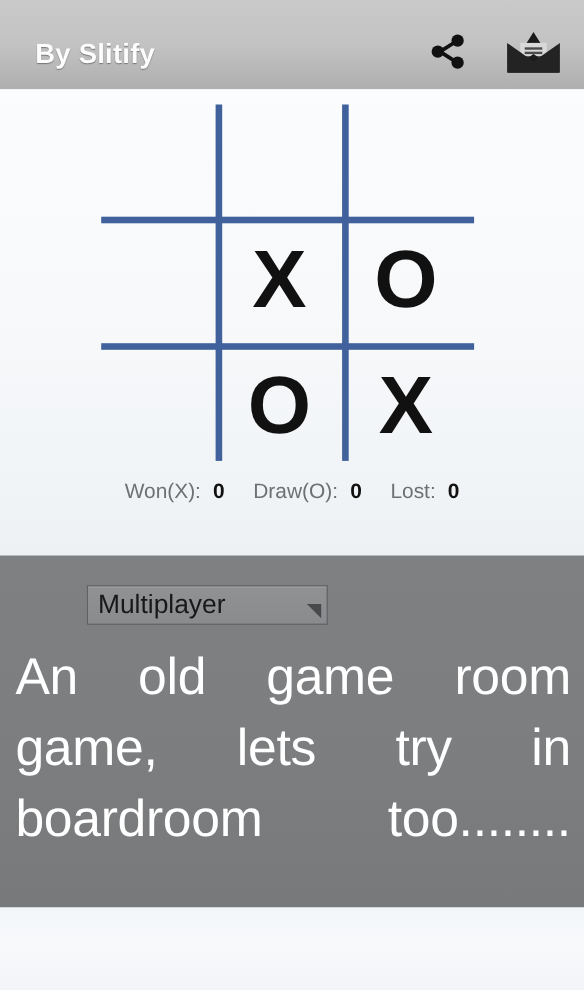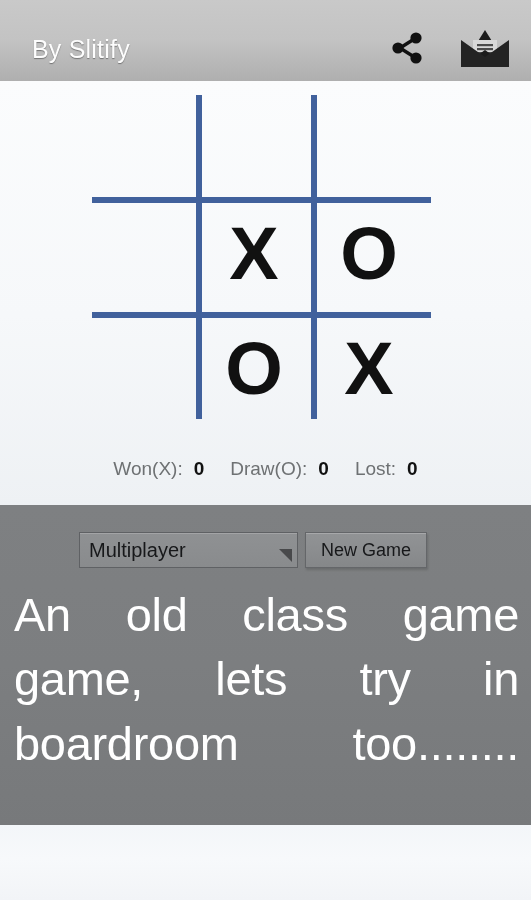--- a/index.html
+++ b/index.html
@@ -18,20 +18,21 @@
   
   #app-bar {
     position: absolute;
     left: 0; top: 0;
     width: 531px;
     height: 99px;
     background: linear-gradient(to bottom, #c9c9c9 0%, #c3c3c3 40%, #a8a8a8 96%, #9a9a9a 100%);
     box-sizing: border-box;
     display: flex;
     align-items: center;
+    font-weight: bold;
   }
   #app-title {
     margin-left: 32px;
     color: #fdfdfd;
     font-size: 25px;
     letter-spacing: 0.2px;
     text-shadow: 0 1px 1px rgba(60,60,60,0.55);
     white-space: nowrap;
     flex: 1 1 auto;
   }
@@ -93,21 +94,20 @@
 
   
   #score-row {
     position: absolute;
     left: 0; top: 356px;
     width: 531px;
     display: flex;
     align-items: baseline;
     justify-content: center;
     font-size: 19px;
-    margin-top: 21px;
   }
   .score-group { display: flex; align-items: baseline; margin: 0 13px; }
   .score-label { color: #6e7173; }
   .score-value { color: #111; font-weight: bold; margin-left: 11px; }
 
   
   #lower-panel {
     position: absolute;
     left: 0; top: 505px;
     width: 531px;
@@ -127,21 +127,21 @@
     height: 36px;
     background: linear-gradient(to bottom, #8f9193 0%, #898b8d 100%);
     border: 1px solid #5f6164;
     box-shadow: inset 0 1px 0 rgba(255,255,255,0.18);
     box-sizing: border-box;
     display: flex;
     align-items: center;
   }
   #mode-spinner-label {
     margin-left: 9px;
-    font-size: 20px;
+    font-size: 24px;
     color: #17181a;
     white-space: nowrap;
     flex: 1 1 auto;
     overflow: hidden;
   }
   #spinner-caret {
     position: absolute;
     right: 5px; bottom: 5px;
     width: 0; height: 0;
     border-left: 13px solid transparent;
@@ -256,21 +256,20 @@
 
 <div id="lower-panel">
 
   <div id="controls-row">
 
     <div id="mode-spinner">
       <span id="mode-spinner-label">Multiplayer</span>
       <span id="spinner-caret"></span>
     </div>
 
-    <div id="new-game-button">New Game</div>
-
-  </div>
-
-  <div id="tagline">An old class game game, lets try in boardroom too........</div>
+
+  </div>
+
+  <div id="tagline">An old game room game, lets try in boardroom too........</div>
 
 </div>
 
 <div id="bottom-area"></div>
 
 </body></html>

